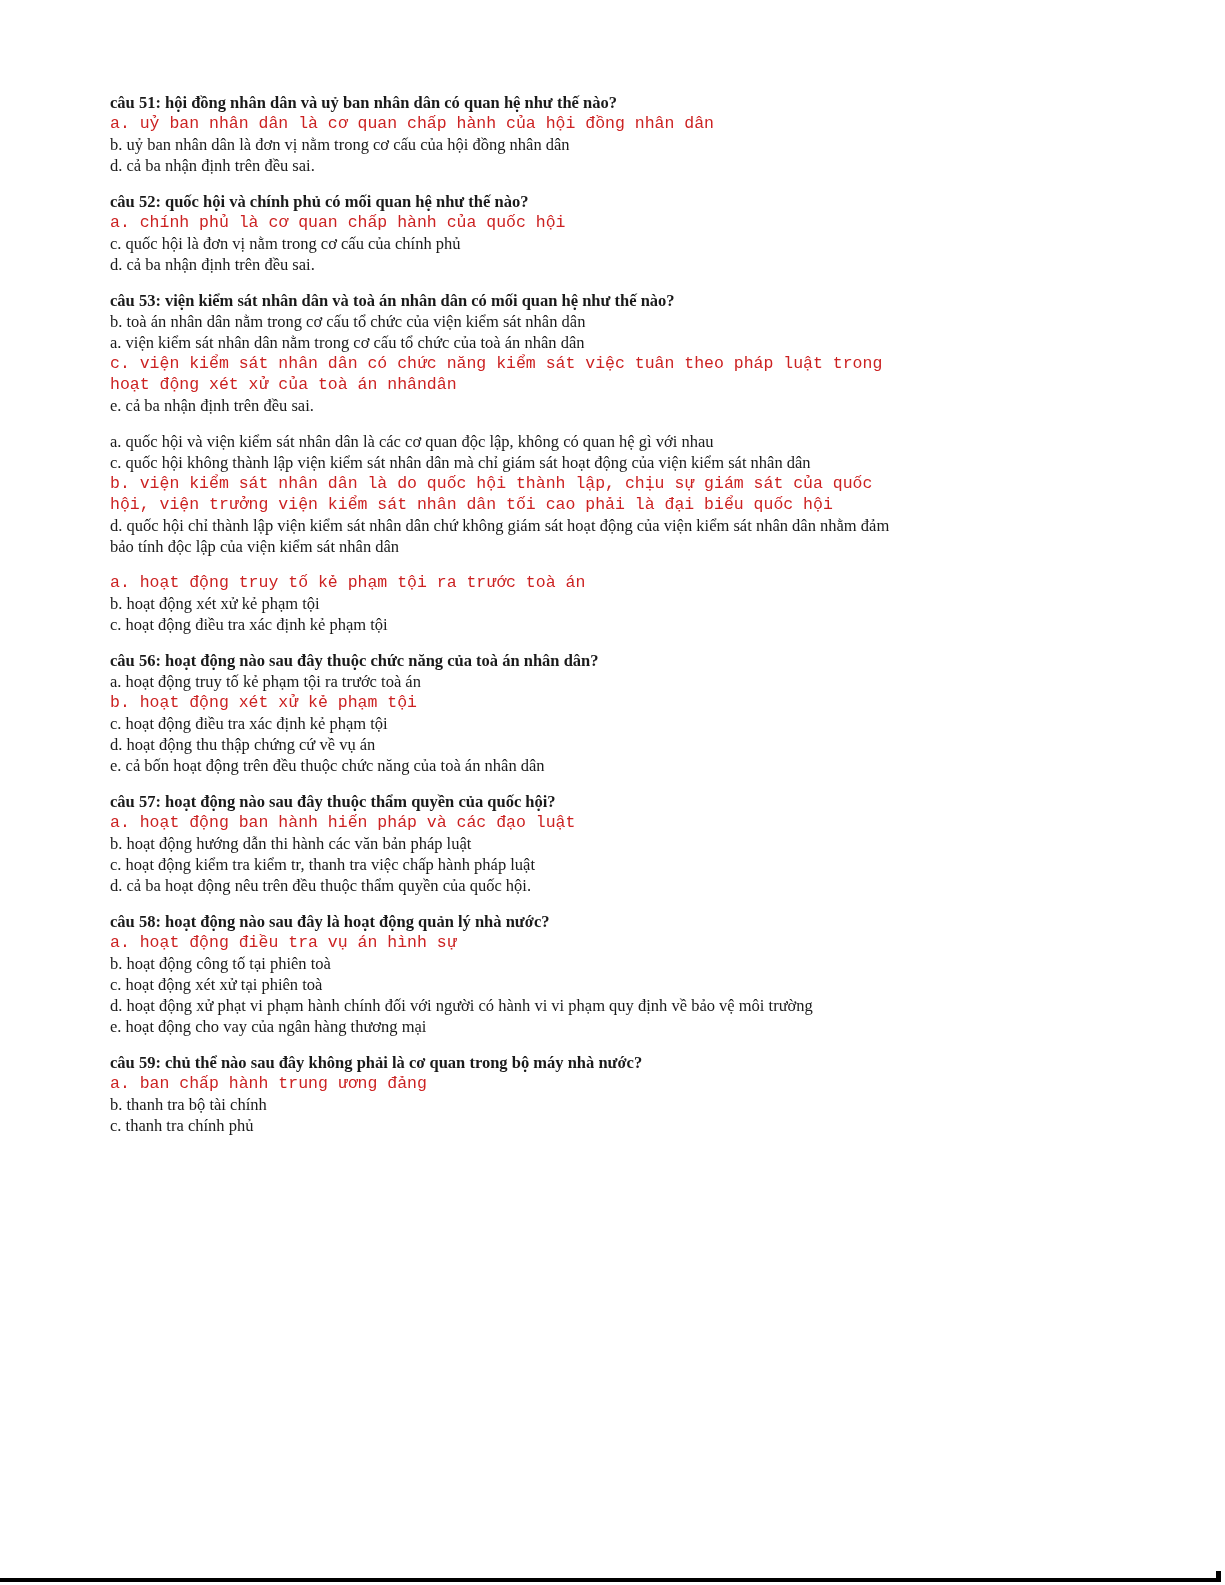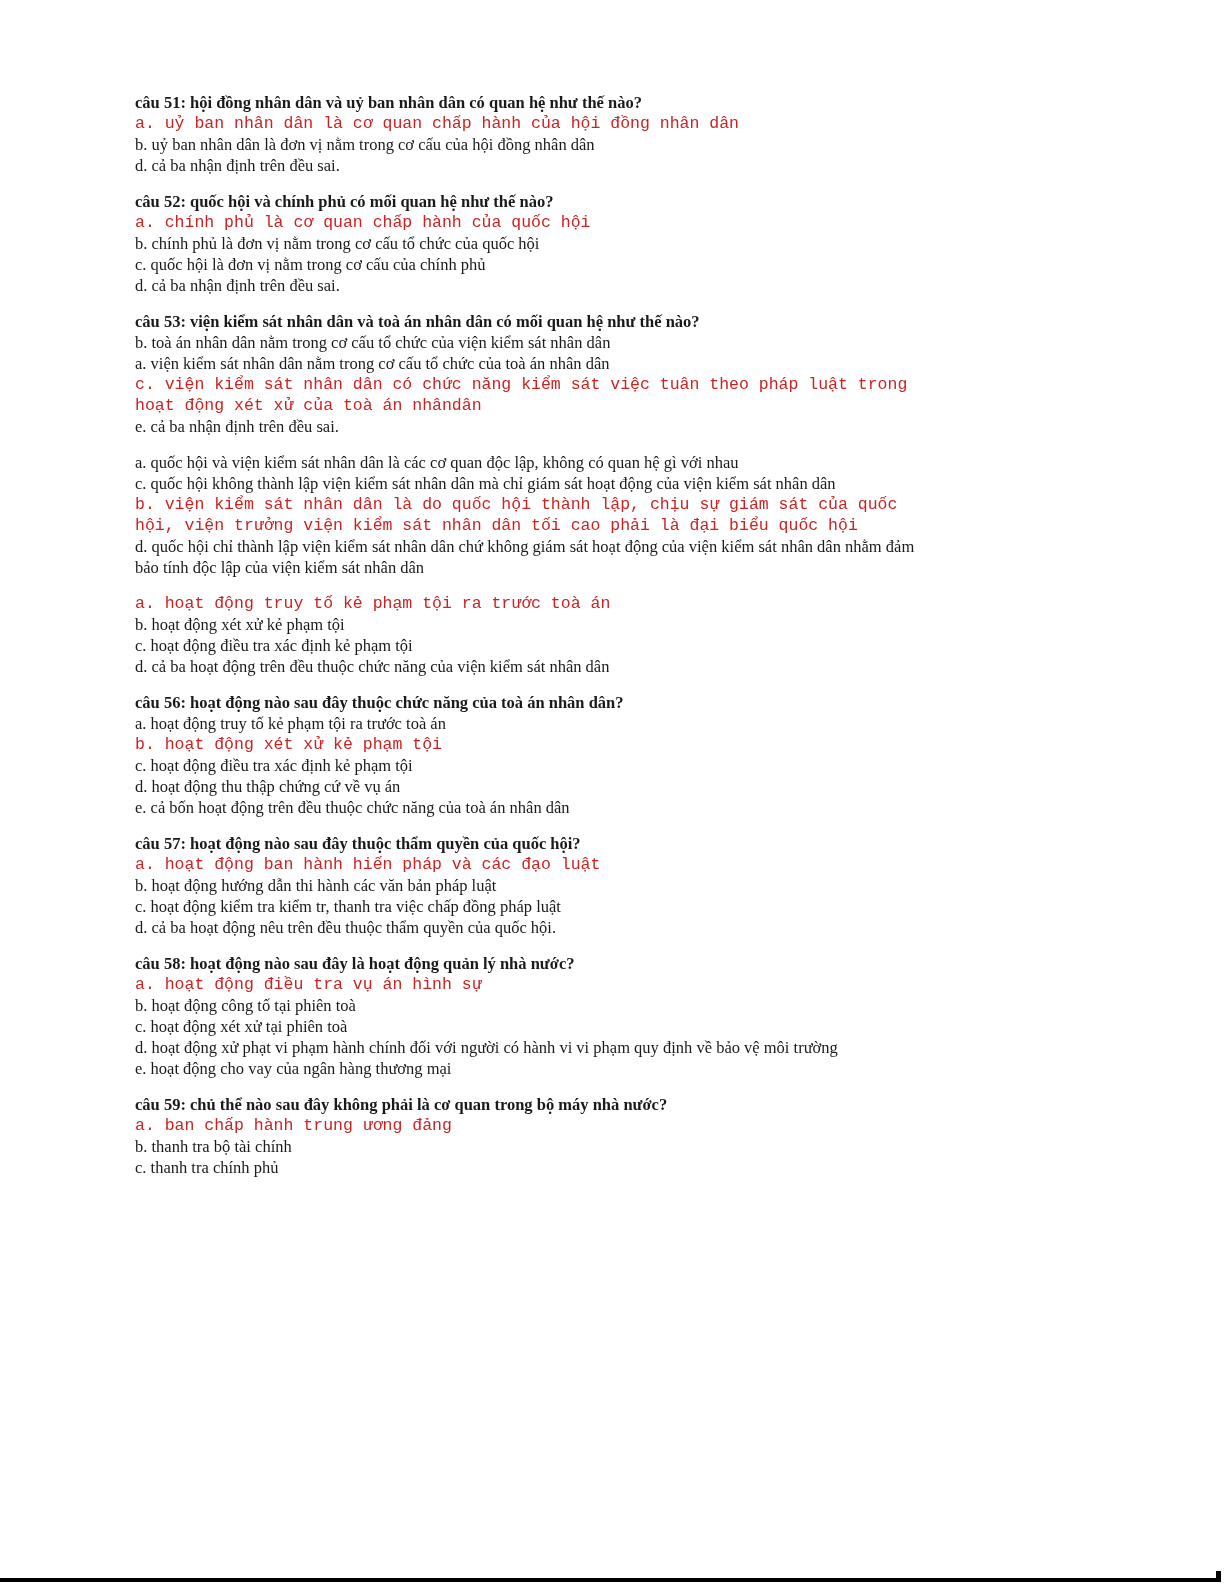--- a/index.html
+++ b/index.html
@@ -10,21 +10,20 @@
     font-family: "Liberation Serif", "DejaVu Serif", serif;
     overflow: hidden;
   }
   .page {
     position: absolute;
     top: 92px; left: 110px;
     width: 792px;
     color: var(--ink, #1a1a1a);
     font-size: 16.5px;
     line-height: 21px;
-    margin-left: 25px;
   }
   .question { margin-bottom: 15px; }
   .q-title { font-weight: bold; }
   .option { font-weight: normal; }
   .red { color: var(--red, #cc2222); font-family: Liberation Mono, monospace; }
   .bold-inline { font-weight: normal; }
   .scan-line {
     position: absolute;
     left: 0; top: 1578px;
     width: 1221px; height: 4px;
@@ -45,21 +44,20 @@
   <div class="question">
     <div class="q-title">câu 51: hội đồng nhân dân và uỷ ban nhân dân có quan hệ như thế nào?</div>
     <div class="option red">a. uỷ ban nhân dân là cơ quan chấp hành của hội đồng nhân dân</div>
     <div class="option">b. uỷ ban nhân dân là đơn vị nằm trong cơ cấu của hội đồng nhân dân</div>
     <div class="option">d. cả ba nhận định trên đều sai.</div>
   </div>
 
   <div class="question">
     <div class="q-title">câu 52: quốc hội và chính phủ có mối quan hệ như thế nào?</div>
     <div class="option red">a. chính phủ là cơ quan chấp hành của quốc hội</div>
-    <div class="option">b. chính phủ là đơn vị nằm trong cơ cấu tổ chức của quốc hội</div>
     <div class="option">c. quốc hội là đơn vị nằm trong cơ cấu của chính phủ</div>
     <div class="option">d. cả ba nhận định trên đều sai.</div>
   </div>
 
   <div class="question">
     <div class="q-title">câu 53: viện kiểm sát nhân dân và toà án nhân dân có mối quan hệ như thế nào?</div>
     <div class="option">b. toà án nhân dân nằm trong cơ cấu tổ chức của viện kiểm sát nhân dân</div>
     <div class="option">a. viện kiểm sát nhân dân nằm trong cơ cấu tổ chức của toà án nhân dân</div>
     <div class="option red">c. viện kiểm sát nhân dân có chức năng kiểm sát việc tuân theo pháp luật trong hoạt động xét xử của toà án nhândân</div>
     <div class="option">e. cả ba nhận định trên đều sai.</div>
@@ -69,37 +67,36 @@
     <div class="option">a. quốc hội và viện kiểm sát nhân dân là các cơ quan độc lập, không có quan hệ gì với nhau</div>
     <div class="option">c. quốc hội không thành lập viện kiểm sát nhân dân mà chỉ giám sát hoạt động của viện kiểm sát nhân dân</div>
     <div class="option red">b. viện kiểm sát nhân dân là do quốc hội thành lập, chịu sự giám sát của quốc hội, viện trưởng viện kiểm sát nhân dân tối cao phải là đại biểu quốc hội</div>
     <div class="option">d. quốc hội chỉ thành lập viện kiểm sát nhân dân chứ không giám sát hoạt động của viện kiểm sát nhân dân nhằm đảm bảo tính độc lập của viện kiểm sát nhân dân</div>
   </div>
 
   <div class="question">
     <div class="option red">a. hoạt động truy tố kẻ phạm tội ra trước toà án</div>
     <div class="option">b. hoạt động xét xử kẻ phạm tội</div>
     <div class="option">c. hoạt động điều tra xác định kẻ phạm tội</div>
-    <div class="option">d. cả ba hoạt động trên đều thuộc chức năng của viện kiểm sát nhân dân</div>
   </div>
 
   <div class="question">
     <div class="q-title">câu 56: hoạt động nào sau đây thuộc chức năng của toà án nhân dân?</div>
     <div class="option">a. hoạt động truy tố kẻ phạm tội ra trước toà án</div>
     <div class="option red">b. hoạt động xét xử kẻ phạm tội</div>
     <div class="option">c. hoạt động điều tra xác định kẻ phạm tội</div>
     <div class="option">d. hoạt động thu thập chứng cứ về vụ án</div>
     <div class="option">e. cả bốn hoạt động trên đều thuộc chức năng của toà án nhân dân</div>
   </div>
 
   <div class="question">
     <div class="q-title">câu 57: hoạt động nào sau đây thuộc thẩm quyền của quốc hội?</div>
     <div class="option red">a. hoạt động ban hành hiến pháp và các đạo luật</div>
     <div class="option">b. hoạt động hướng dẫn thi hành các văn bản pháp luật</div>
-    <div class="option"><span>c. hoạt động kiểm tra kiểm tr, </span><span class="bold-inline">thanh tra</span><span> việc chấp đồng pháp luật</span></div>
+    <div class="option"><span>c. hoạt động kiểm tra kiểm tr, </span><span class="bold-inline">thanh tra</span><span> việc chấp hành pháp luật</span></div>
     <div class="option">d. cả ba hoạt động nêu trên đều thuộc thẩm quyền của quốc hội.</div>
   </div>
 
   <div class="question">
     <div class="q-title">câu 58: hoạt động nào sau đây là hoạt động quản lý nhà nước?</div>
     <div class="option red">a. hoạt động điều tra vụ án hình sự</div>
     <div class="option">b. hoạt động công tố tại phiên toà</div>
     <div class="option">c. hoạt động xét xử tại phiên toà</div>
     <div class="option">d. hoạt động xử phạt vi phạm hành chính đối với người có hành vi vi phạm quy định về bảo vệ môi trường</div>
     <div class="option">e. hoạt động cho vay của ngân hàng thương mại</div>

